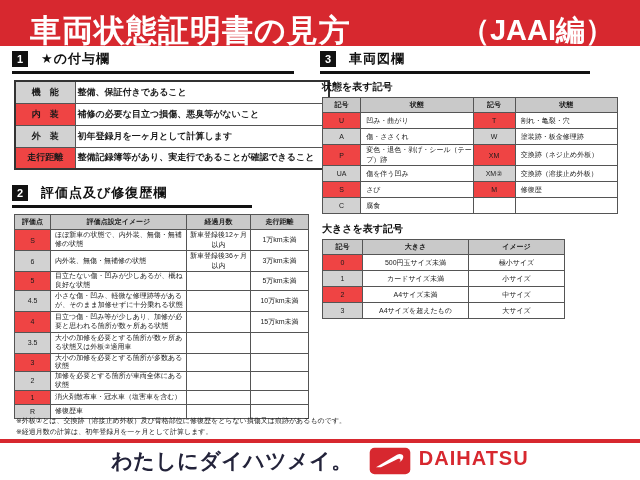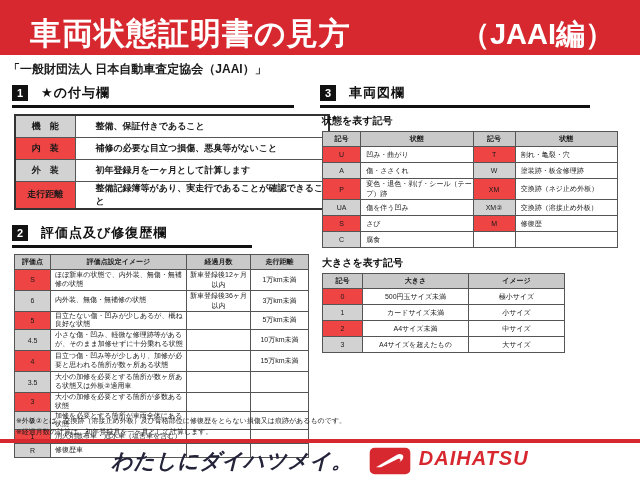--- a/index.html
+++ b/index.html
@@ -1,19 +1,19 @@
 <!DOCTYPE html>
 <html><head>
 <meta charset="utf-8">
 <style>
   * { margin:0; padding:0; box-sizing:border-box; }
   body { font-family:"Liberation Sans","DejaVu Sans",sans-serif; background:#fff; }
   .page { position:relative; width:640px; height:480px; background:#fff; overflow:hidden; }
 
-  .banner { height:55px; background:#d7282f; color:#fff; display:flex; align-items:flex-end;
+  .banner { height:46px; background:#d7282f; color:#fff; display:flex; align-items:center;
             justify-content:space-between; padding:16px 26px 0 30px; }
   .banner .t { font-size:31px; font-weight:bold; letter-spacing:1px; }
   .banner .e { font-size:29px; font-weight:bold; }
 
   .subtitle { margin:6px 0 2px 8px; font-size:12px; font-weight:bold; color:#1a1a1a; }
 
   .cols { display:flex; padding:4px 8px 0 12px; }
   .col-l { width:308px; padding-right:10px; }
   .col-r { width:312px; }
 
@@ -23,21 +23,21 @@
              font-weight:bold; display:flex; align-items:center; justify-content:center; }
   .sec-title { font-size:13px; font-weight:bold; color:#111; margin-left:13px; letter-spacing:1px; }
   .w1 { width:282px; } .w2 { width:240px; } .w3 { width:270px; }
 
   table { border-collapse:collapse; table-layout:fixed; }
   td, th { border:1px solid #555; color:#1a1a1a; overflow:hidden; }
 
   .t1 { width:316px; border:2px solid #333; margin-left:2px; }
   .t1 td { height:22px; font-size:9px; }
   .t1 .lbl { width:60px; text-align:center; font-weight:bold; }
-  .t1 .dsc { padding-left:20px; font-weight:bold; }
+  .t1 .dsc { padding-left:2px; font-weight:bold; }
 
   .t2 { width:294px; border:1.5px solid #333; margin-left:2px; margin-top:2px; }
   .t2 th { height:15px; font-size:7px; background:#c9c9c9; font-weight:bold; text-align:center; }
   .t2 td { height:14px; font-size:7px; }
   .t2 td.c { text-align:center; }
   .t2 td.d { padding-left:4px; line-height:1.25; }
   .t2 tr.h2 td { height:21px; }
 
   .cap { font-size:10px; font-weight:bold; color:#111; margin:2px 0 3px 2px; }
   .t3 { width:296px; border:1.5px solid #333; margin-left:2px; margin-bottom:8px; }
@@ -49,36 +49,35 @@
   .t4 { width:242px; border:1.5px solid #333; margin-left:2px; }
   .t4 th { height:15px; font-size:7px; background:#c9c9c9; font-weight:bold; text-align:center; }
   .t4 td { height:16px; font-size:7px; text-align:center; }
 
   .sym-lt { background:#ef4444; } .sym-g { background:#d2d2d2; }
 
   .notes { position:absolute; left:16px; top:416px; font-size:7px; color:#1a1a1a; line-height:1.5; }
   .redline { position:absolute; left:0; top:439px; width:640px; height:4px; background:#d7282f; }
 
   .footer { position:absolute; left:0; top:447px; width:640px; display:flex;
-            align-items:center; justify-content:center; gap:16px;font-style:italic; }
+            align-items:center; justify-content:center; gap:16px; }
   .slogan { font-size:21px; font-weight:bold; color:#23233a; letter-spacing:0.5px; }
   .brandwrap { display:flex; gap:8px; }
   .brand { font-size:20px; font-weight:bold; color:#d7282f; letter-spacing:1px; }
 </style>
 </head>
 <body>
 
 <div class="page">
 
   <div class="banner">
     <span class="t">車両状態証明書の見方</span>
     <span class="e">（JAAI編）</span>
   </div>
 
-  <div class="subtitle">「一般財団法人 日本自動車査定協会（JAAI）」</div>
 
   <div class="cols">
 
     <div class="col-l">
 
       <div class="sec-header w1">
         <span class="sec-num">1</span>
         <span class="sec-title">★の付与欄</span>
       </div>
 

